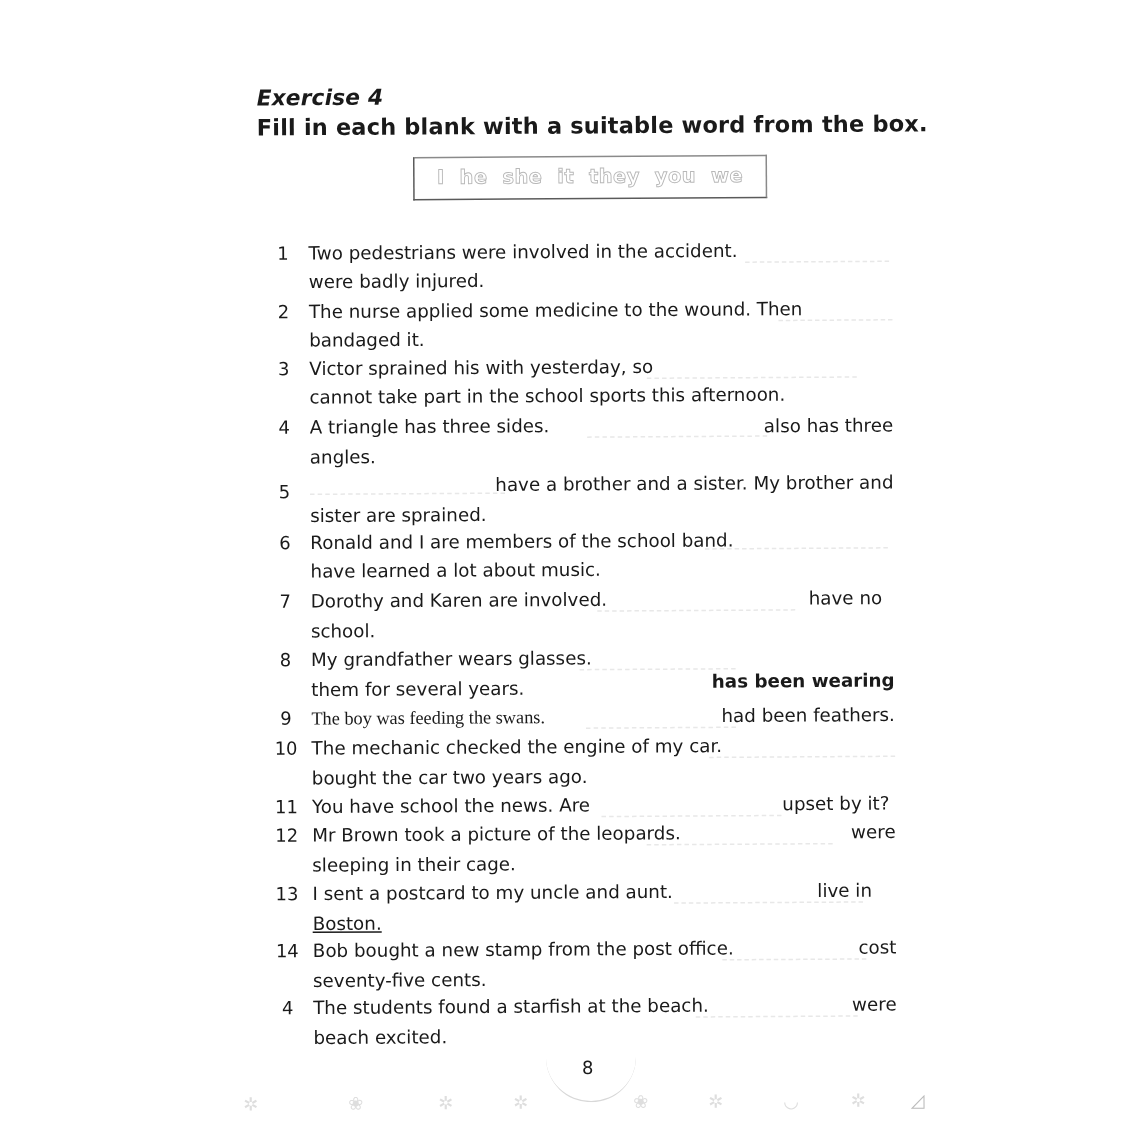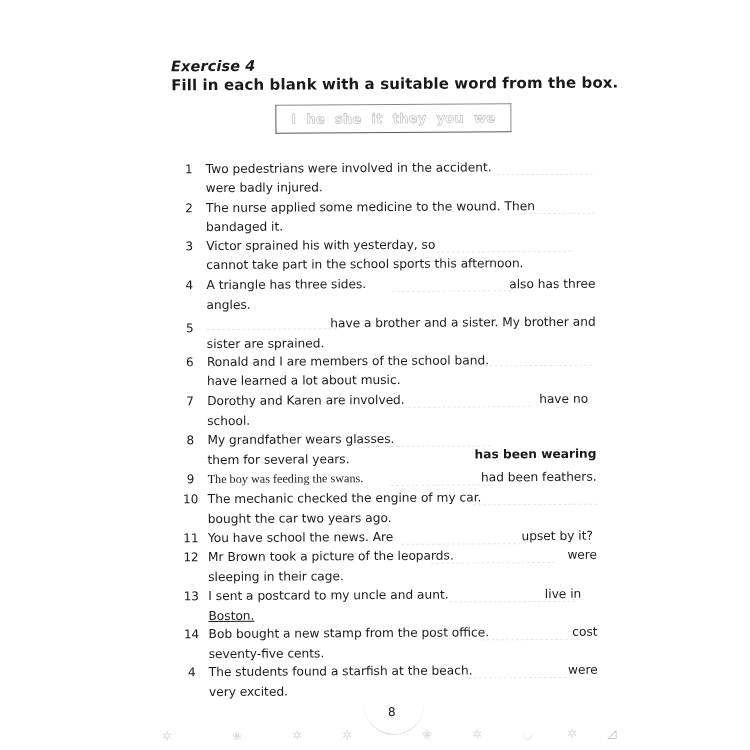--- a/index.html
+++ b/index.html
@@ -239,21 +239,21 @@
       <span class="blank" style="left:300px;top:16px;width:96px;"></span>
       <span class="line r" style="top:0;">cost</span>
       <span class="line" style="top:20px;">seventy-five cents.</span>
     </div>
 
     <div class="item" style="top:662px;">
       <span class="num">4</span>
       <span class="line" style="top:0;">The students found a starfish at the beach.</span>
       <span class="blank" style="left:282px;top:16px;width:108px;"></span>
       <span class="line r" style="top:0;">were</span>
-      <span class="line" style="top:20px;">very excited.</span>
+      <span class="line" style="top:20px;">beach excited.</span>
     </div>
   </div>
 
   <div class="page-arc"></div>
   <div class="page-num">8</div>
 
   <span class="deco" style="left:160px;">✲</span>
   <span class="deco" style="left:230px;">❀</span>
   <span class="deco" style="left:290px;">✲</span>
   <span class="deco" style="left:340px;">✲</span>

